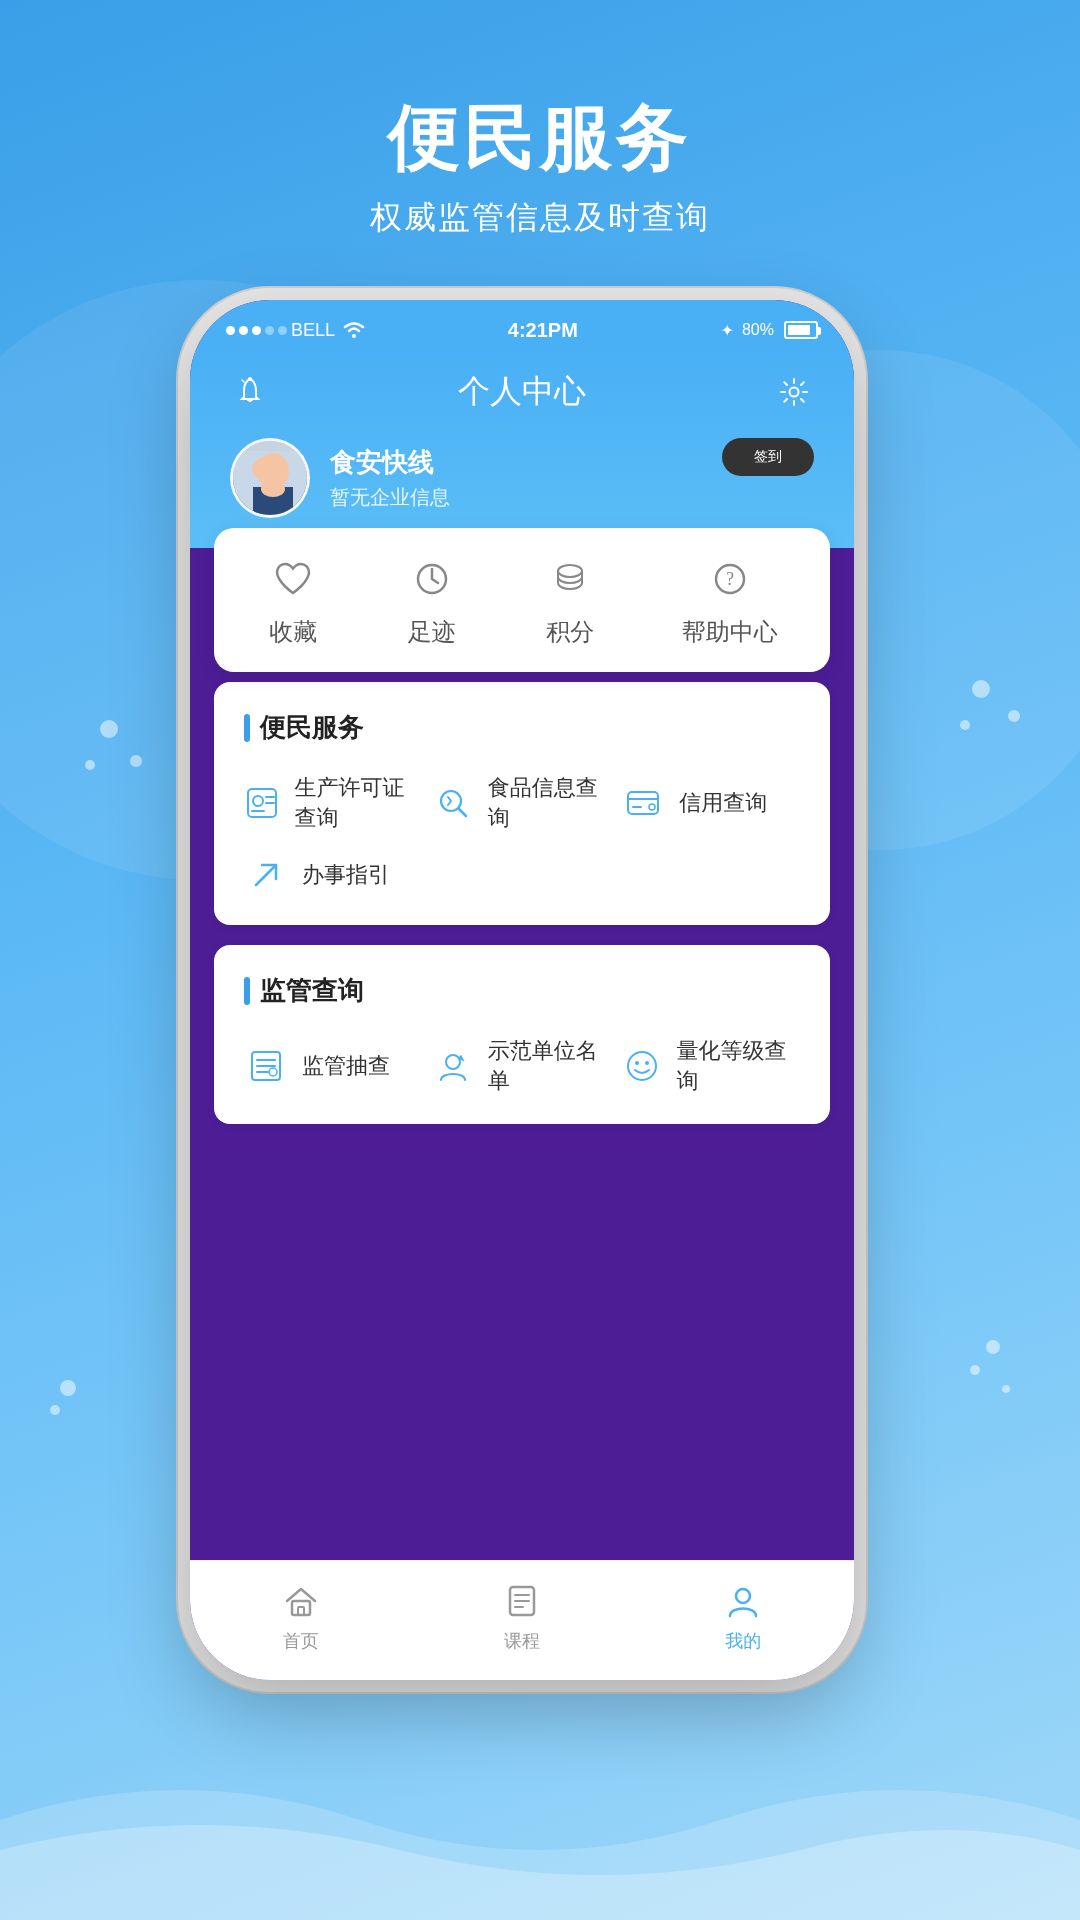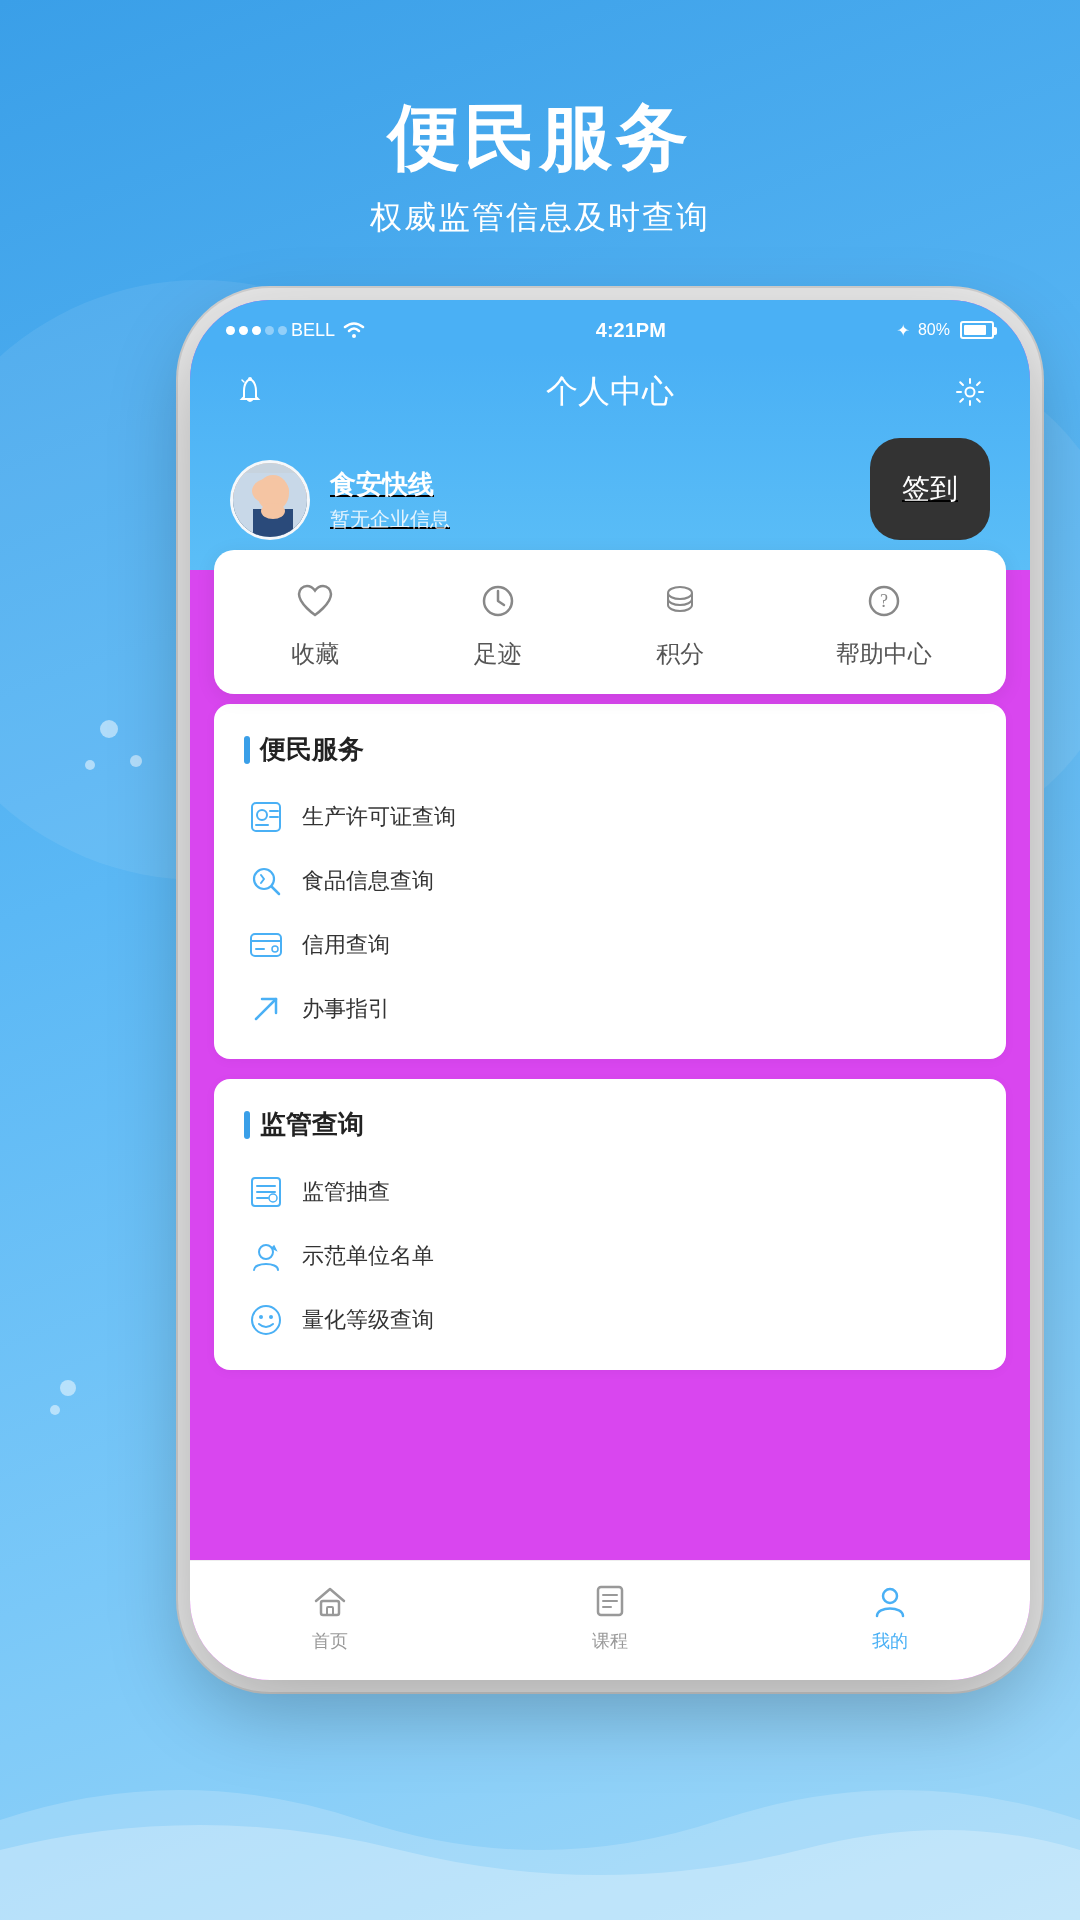--- a/index.html
+++ b/index.html
@@ -46,23 +46,23 @@
       position: absolute;
       top: 300px;
       left: 50%;
       transform: translateX(-50%);
       width: 700px;
       height: 1380px;
       z-index: 3;
     }
 
     .phone-frame {
-      width: 840px;
+      width: 664px;
       height: 1380px;
-      background: #d946ef;
+      background: #4c1d95;
       border-radius: 80px;
       box-shadow: 0 30px 80px rgba(0,0,0,0.25), 0 0 0 12px #e8e8e8, 0 0 0 14px #d0d0d0;
       overflow: hidden;
       position: relative;
     }
 
     
     .status-bar {
       background: #4ab0f5;
       display: flex;
@@ -126,21 +126,21 @@
       flex: 1; text-align: center;
     }
     .bell-icon, .gear-icon {
       width: 40px; height: 40px;
       display: flex; align-items: center; justify-content: center;
       color: white; font-size: 26px;
     }
 
     
     .profile-row {
-      display: flex; align-items: flex-end; justify-content: space-between; text-decoration: underline;
+      display: flex; align-items: flex-start; justify-content: space-between;
     }
     .profile-info {
       display: flex; align-items: center; gap: 20px;
     }
     .avatar {
       width: 80px; height: 80px;
       border-radius: 50%;
       background: #dde8f0;
       border: 3px solid rgba(255,255,255,0.7);
       overflow: hidden;
@@ -161,22 +161,22 @@
       background: #f5c5a3;
       border-radius: 50%;
     }
     .user-name { color: white; font-size: 26px; font-weight: 600; }
     .user-sub { color: rgba(255,255,255,0.85); font-size: 20px; margin-top: 4px; }
     .checkin-btn {
       background: #333;
       color: white;
       border: none;
       border-radius: 30px;
-      padding: 32px 32px;
-      font-size: 28px;
+      padding: 10px 32px;
+      font-size: 14px;
       cursor: pointer;
     }
 
     
     .quick-actions {
       background: white;
       margin: 0 24px;
       border-radius: 20px;
       padding: 24px 10px;
       display: flex;
@@ -215,21 +215,21 @@
       font-size: 26px; font-weight: 600; color: #222;
       margin-bottom: 28px;
     }
     .section-title-bar {
       width: 6px; height: 28px;
       background: #3a9fe8;
       border-radius: 3px;
     }
     .menu-grid {
       display: grid;
-      grid-template-columns: 1fr;
+      grid-template-columns: 1fr 1fr 1fr;
       gap: 20px 10px;
     }
     .menu-item {
       display: flex; align-items: center; gap: 14px;
       cursor: pointer;
     }
     .menu-item-icon {
       width: 44px; height: 44px;
       display: flex; align-items: center; justify-content: center;
       color: #4ab0f5; font-size: 28px;

